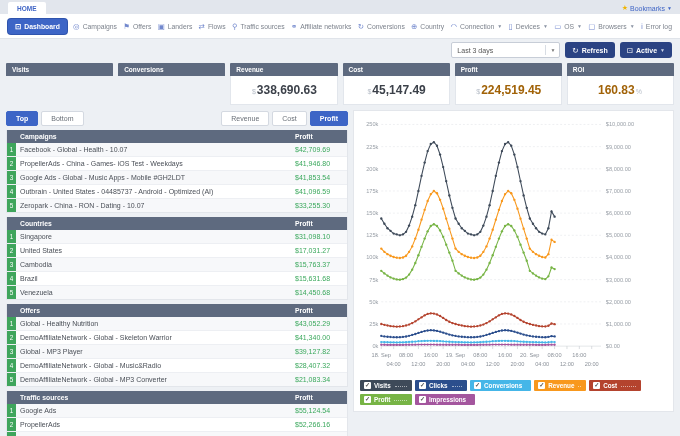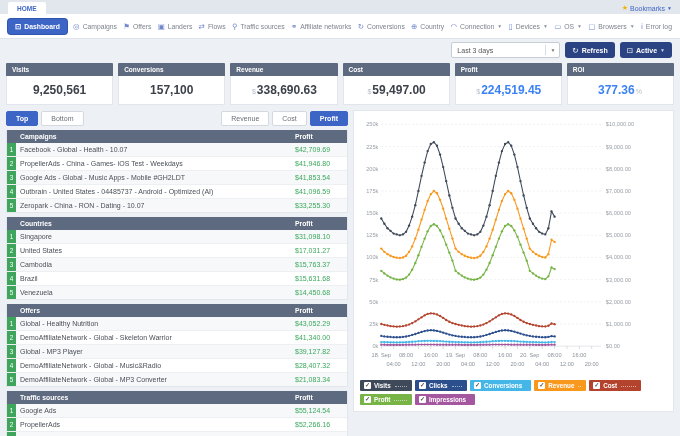--- a/index.html
+++ b/index.html
@@ -27,21 +27,21 @@
   .select .sel-caret{border-left:1px solid #d8dde4;padding:2px 4px;font-size:5px;color:#777;}
   .navy-btn{background:#2b4383;color:#fff;border:none;border-radius:3px;height:16px;display:flex;align-items:center;gap:3px;font-size:7px;font-weight:bold;padding:0 7px;font-family:inherit;cursor:pointer;}
   .navy-btn .bicon{font-size:7.5px;font-weight:normal;}
   .navy-btn .caret{color:#cdd6ea;}
   
   .stats{display:flex;gap:5px;padding:2px 6px 5px;}
   .card{flex:1;min-width:0;}
   .card-h{background:#5e6a7f;color:#fff;font-size:6.5px;font-weight:bold;padding:3px 6px;border-radius:1px 1px 0 0;}
   .card-b{background:#fff;border:1px solid #e2e6ec;border-top:none;text-align:center;font-size:12px;font-weight:bold;color:#3c414a;padding:7px 2px;white-space:nowrap;}
   .card-b .prefix,.card-b .suffix{font-size:7px;color:#b6bdc7;font-weight:normal;margin:0 1px;}
-  .card-b.green .val{color:#3b82f6;}
+  .card-b.green .val{color:#a16207;}
   
   .content{display:flex;gap:5px;padding:0 6px;align-items:flex-start;}
   .left{width:342px;flex:none;}
   .controls{display:flex;justify-content:space-between;margin:1px 0 4px;}
   .group{display:flex;gap:3px;}
   .pbtn{font-size:7px;font-family:inherit;padding:3px 9px;background:#fff;border:1px solid #d4d9e1;color:#6a7078;border-radius:2px;cursor:pointer;}
   .pbtn.active{background:#3d65c6;border-color:#3d65c6;color:#fff;font-weight:bold;}
   .sec{margin-bottom:4px;background:#fff;border:1px solid #e3e6eb;border-top:none;}
   .sec-h{display:grid;grid-template-columns:1fr 52px;background:#5e6a7f;color:#fff;font-size:6.8px;font-weight:bold;padding:3px 0;}
   .sec-h .t{padding-left:13px;}
@@ -149,41 +149,39 @@
     <button class="navy-btn">
       <span class="bicon">⊡</span>
       <span>Active</span>
       <span class="caret">▼</span>
     </button>
   </div>
 
   <div class="stats" id="stats">
       <div class="card">
         <div class="card-h">Visits</div>
-        <div class="card-b"><span class="val">9,250,561</span></div>
       </div>
       <div class="card">
         <div class="card-h">Conversions</div>
-        <div class="card-b"><span class="val">157,100</span></div>
       </div>
       <div class="card">
         <div class="card-h">Revenue</div>
         <div class="card-b"><span class="prefix">$</span><span class="val">338,690.63</span></div>
       </div>
       <div class="card">
         <div class="card-h">Cost</div>
-        <div class="card-b"><span class="prefix">$</span><span class="val">59,497.00</span></div>
+        <div class="card-b"><span class="prefix">$</span><span class="val">45,147.49</span></div>
       </div>
       <div class="card">
         <div class="card-h">Profit</div>
         <div class="card-b green"><span class="prefix">$</span><span class="val">224,519.45</span></div>
       </div>
       <div class="card">
         <div class="card-h">ROI</div>
-        <div class="card-b green"><span class="val">377.36</span><span class="suffix">%</span></div>
+        <div class="card-b green"><span class="val">160.83</span><span class="suffix">%</span></div>
       </div>
     </div>
 
   <div class="content">
     <div class="left">
       <div class="controls">
         <div class="group" id="controls-left">
             <button class="pbtn active">Top</button>
             <button class="pbtn">Bottom</button>
           </div>

